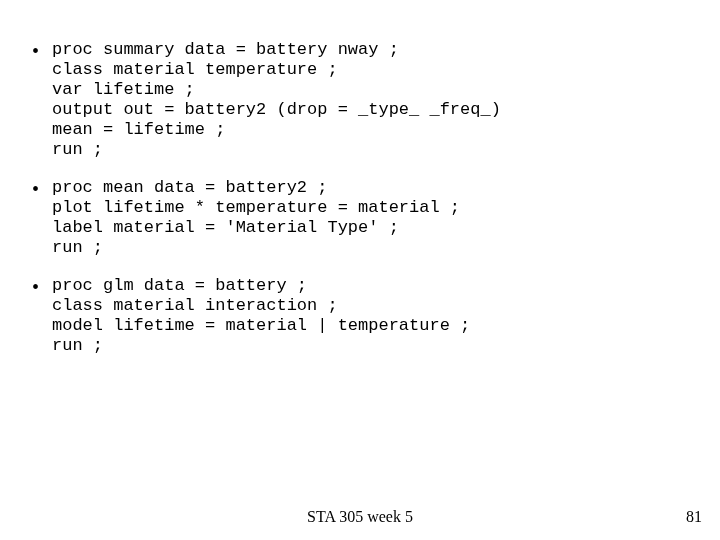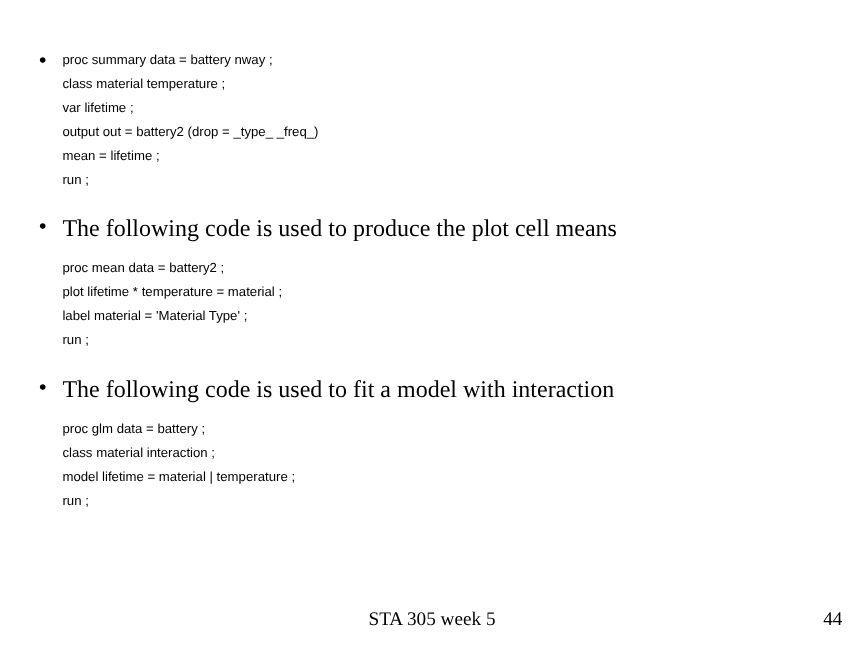--- a/index.html
+++ b/index.html
@@ -26,22 +26,22 @@
     left: -20px;
     top: 0;
     font-size: 20px;
     line-height: 22px;
   }
   .bullet-text {
     font-size: 20px;
     line-height: 26px;
   }
   pre.code {
-    font-family: Liberation Sans, sans-serif;
-    font-size: 11px;
+    font-family: Liberation Mono, monospace;
+    font-size: 17px;
     line-height: 20px;
     white-space: pre;
     margin: 10px 0 18px 0;
   }
   .footer-center {
     position: absolute;
     bottom: 14px;
     left: 0;
     width: 100%;
     text-align: center;
@@ -60,29 +60,27 @@
 <ul class="slide-list">
   <li>
     <pre class="code">proc summary data = battery nway ;
 class material temperature ;
 var lifetime ;
 output out = battery2 (drop = _type_ _freq_)
 mean = lifetime ;
 run ;</pre>
   </li>
   <li>
-    <div class="bullet-text">The following code is used to produce the plot cell means</div>
     <pre class="code">proc mean data = battery2 ;
 plot lifetime * temperature = material ;
 label material = 'Material Type' ;
 run ;</pre>
   </li>
   <li>
-    <div class="bullet-text">The following code is used to fit a model with interaction</div>
     <pre class="code">proc glm data = battery ;
 class material interaction ;
 model lifetime = material | temperature ;
 run ;</pre>
   </li>
 </ul>
 
 <div class="footer-center">STA 305 week 5</div>
-<div class="footer-right">44</div>
+<div class="footer-right">81</div>
 
 </body></html>

